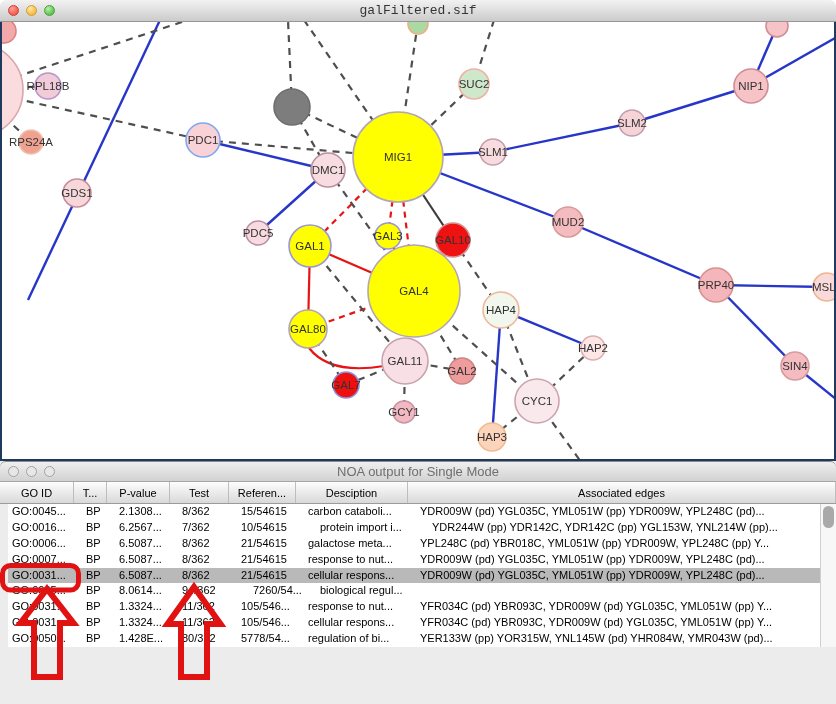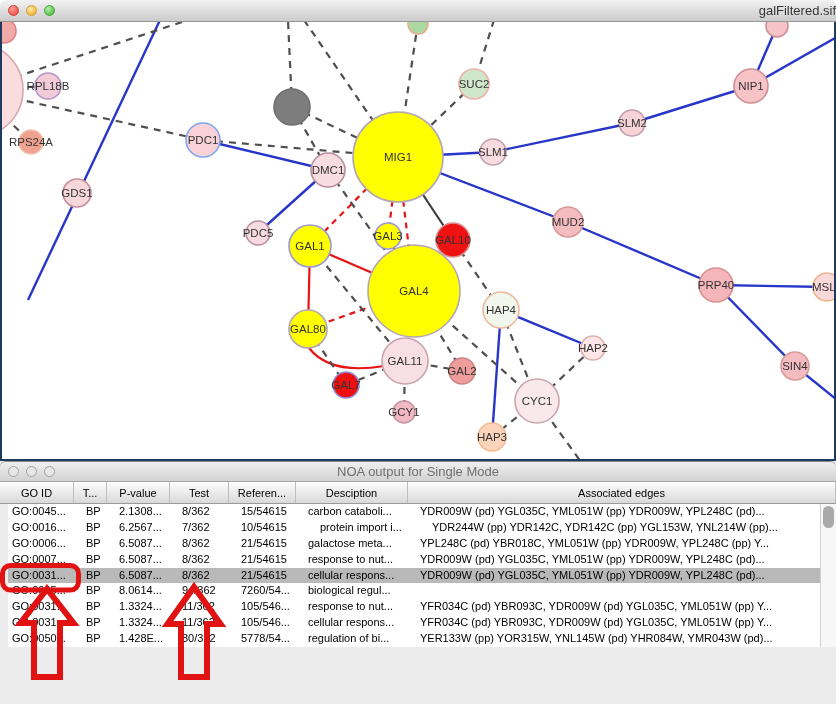--- a/index.html
+++ b/index.html
@@ -3,21 +3,21 @@
 <meta charset="utf-8">
 <style>
   html,body{margin:0;padding:0;}
   body{width:836px;height:704px;position:relative;overflow:hidden;background:#fff;
        font-family:"Liberation Sans",sans-serif;}
 
   
   .win-net{position:absolute;left:0;top:0;width:836px;height:461px;}
   .titlebar{height:22px;background:linear-gradient(#f2f2f2,#cbcbcb);
             border-bottom:1px solid #979797;border-radius:6px 6px 0 0;
-            position:relative;display:flex;align-items:center;justify-content:flex-end;box-sizing:border-box;}
+            position:relative;display:flex;align-items:center;justify-content:center;box-sizing:border-box;font-family:Liberation Mono, monospace;}
   .tl-group{position:absolute;left:0;top:0;height:100%;display:flex;align-items:center;gap:7px;padding-left:8px;}
   .light{width:11px;height:11px;border-radius:50%;box-sizing:border-box;}
   .lr{background:radial-gradient(circle at 35% 30%,#ff9d96,#f25e52 70%);border:1px solid #ce3e36;}
   .ly{background:radial-gradient(circle at 35% 30%,#ffe9a8,#f6bb40 70%);border:1px solid #d49c2e;}
   .lg{background:radial-gradient(circle at 35% 30%,#b7efae,#5dc24f 70%);border:1px solid #47a236;}
   .light-i{width:11px;height:11px;border-radius:50%;border:1px solid #a2a2a2;background:#e7e7e7;box-sizing:border-box;}
   .wtitle{font-size:13px;color:#353535;}
   .wtitle-inactive{font-size:13px;color:#6f6f6f;}
   .net-canvas{position:absolute;top:22px;left:0;width:836px;height:439px;background:#ffffff;
               border-left:2px solid #1e3a5e;border-right:2px solid #1e3a5e;border-bottom:2px solid #1e3a5e;
@@ -250,21 +250,21 @@
         <div class="td" style="width: 59px;">8/362</div>
         <div class="td" style="width: 67px;">21/54615</div>
         <div class="td" style="width: 112px;">cellular respons...</div>
         <div class="td" style="width: 413px;">YDR009W (pd) YGL035C, YML051W (pp) YDR009W, YPL248C (pd)...</div>
       </div>
       <div class="trow">
         <div class="td" style="width: 74px;">GO:0065...</div>
         <div class="td" style="width: 33px;">BP</div>
         <div class="td" style="width: 63px;">8.0614...</div>
         <div class="td" style="width: 59px;">94/362</div>
-        <div class="td" style="width: 67px;">7260/54...</div>
+        <div class="td" style="width: 67px; margin-left: 12px;">7260/54...</div>
         <div class="td" style="width: 112px;">biological regul...</div>
       </div>
       <div class="trow">
         <div class="td" style="width: 74px;">GO:0031...</div>
         <div class="td" style="width: 33px;">BP</div>
         <div class="td" style="width: 63px;">1.3324...</div>
         <div class="td" style="width: 59px;">11/362</div>
         <div class="td" style="width: 67px;">105/546...</div>
         <div class="td" style="width: 112px;">response to nut...</div>
         <div class="td" style="width: 413px;">YFR034C (pd) YBR093C, YDR009W (pd) YGL035C, YML051W (pp) Y...</div>

